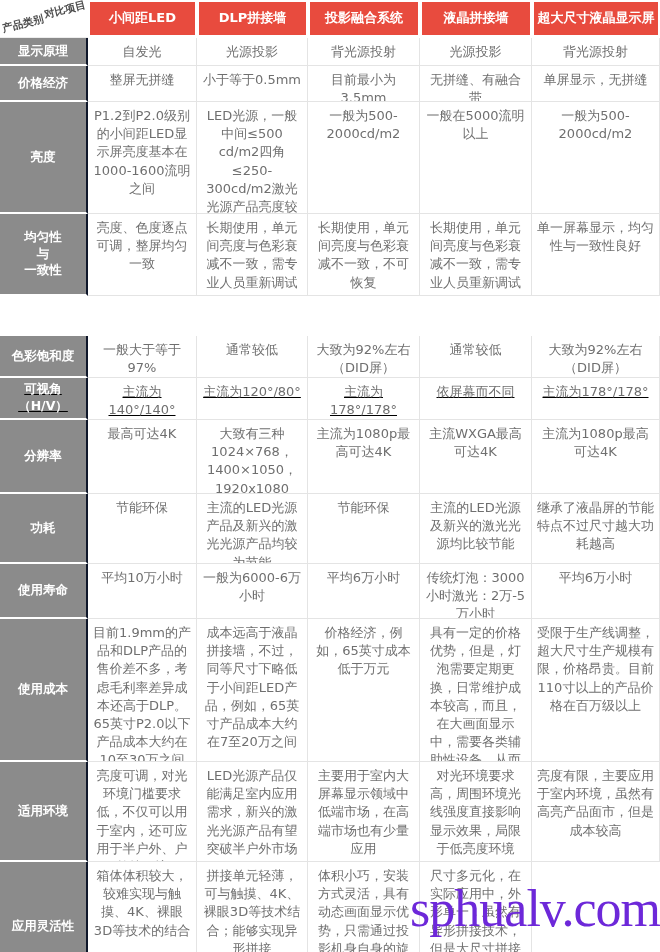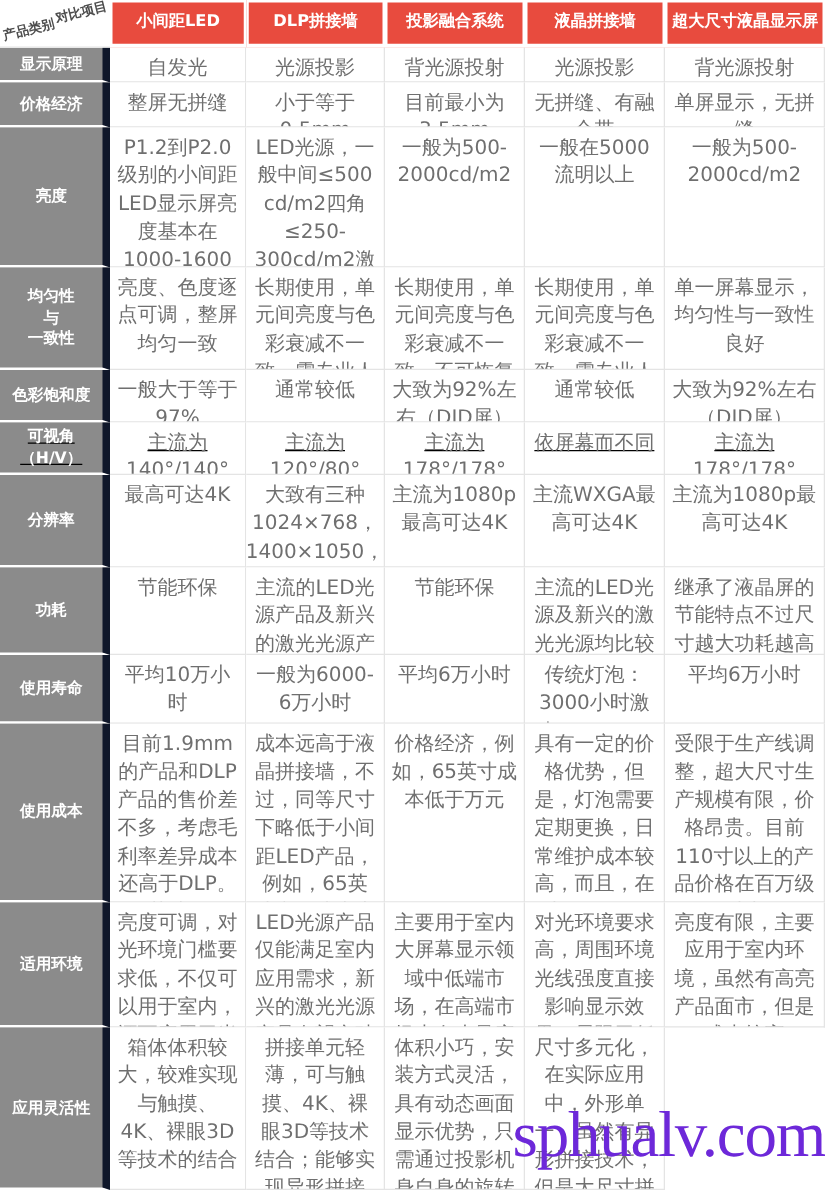--- a/index.html
+++ b/index.html
@@ -12,24 +12,24 @@
   .head{background:var(--red,#e84b3e);color:#ffffff;font-weight:bold;font-size:13px;
         display:flex;align-items:center;justify-content:center;
         border:2px solid #fff;border-bottom:3px solid #fff;line-height:1.1;padding:0 2px;}
   .corner{position:relative;background:#fff;border-bottom:1px solid #ededed;}
   .diag{position:absolute;transform:rotate(-14deg);font-size:10.5px;font-weight:bold;color:#4d4d4d;white-space:nowrap;}
   .diag.top{right:2px;top:3px;}
   .diag.bottom{left:2px;bottom:6px;}
   
   .label{background:var(--gray,#8b8b8b);color:#fff;font-weight:bold;font-size:12.5px;
          display:flex;align-items:center;justify-content:center;
-         border-bottom:2px solid #fff;border-right:6px solid #0f172a;
+         border-bottom:2px solid #fff;border-right:2px solid #0f172a;
          white-space:pre-line;line-height:1.35;padding:2px;}
   
-  .body-cell{background:#fff;color:var(--text,#6f6f6f);font-size:16px;line-height:1.4;
+  .body-cell{background:#fff;color:var(--text,#6f6f6f);font-size:13px;line-height:1.4;
          display:flex;align-items:flex-start;justify-content:center;
          padding:5px 5px 2px 5px;border-right:1px solid var(--border,#e4e4e4);
          border-bottom:1px solid var(--border,#e4e4e4);white-space:pre-line;}
   .row .body-cell:first-of-type{border-left:1px solid transparent;}
   
   .watermark{position:absolute;right:0;bottom:14px;font-family:"Liberation Serif","DejaVu Serif",serif;
          font-size:52px;color:#6d28d9;white-space:nowrap;z-index:5;letter-spacing:-1px;}
 </style>
 </head>
 <body>
@@ -76,21 +76,21 @@
       <div class="row" style="height: 82px;">
         <div class="cell label">均匀性
 与
 一致性</div>
         <div class="cell body-cell">亮度、色度逐点可调，整屏均匀一致</div>
         <div class="cell body-cell">长期使用，单元间亮度与色彩衰减不一致，需专业人员重新调试</div>
         <div class="cell body-cell">长期使用，单元间亮度与色彩衰减不一致，不可恢复</div>
         <div class="cell body-cell">长期使用，单元间亮度与色彩衰减不一致，需专业人员重新调试</div>
         <div class="cell body-cell">单一屏幕显示，均匀性与一致性良好</div>
       </div>
-      <div class="row" style="height: 42px;">
+      <div class="row" style="height: 42px; margin-top: 40px;">
         <div class="cell label">色彩饱和度</div>
         <div class="cell body-cell">一般大于等于97%</div>
         <div class="cell body-cell">通常较低</div>
         <div class="cell body-cell">大致为92%左右（DID屏）</div>
         <div class="cell body-cell">通常较低</div>
         <div class="cell body-cell">大致为92%左右（DID屏）</div>
       </div>
       <div class="row" style="height: 42px; text-decoration: underline;">
         <div class="cell label">可视角（H/V）</div>
         <div class="cell body-cell">主流为140°/140°</div>

